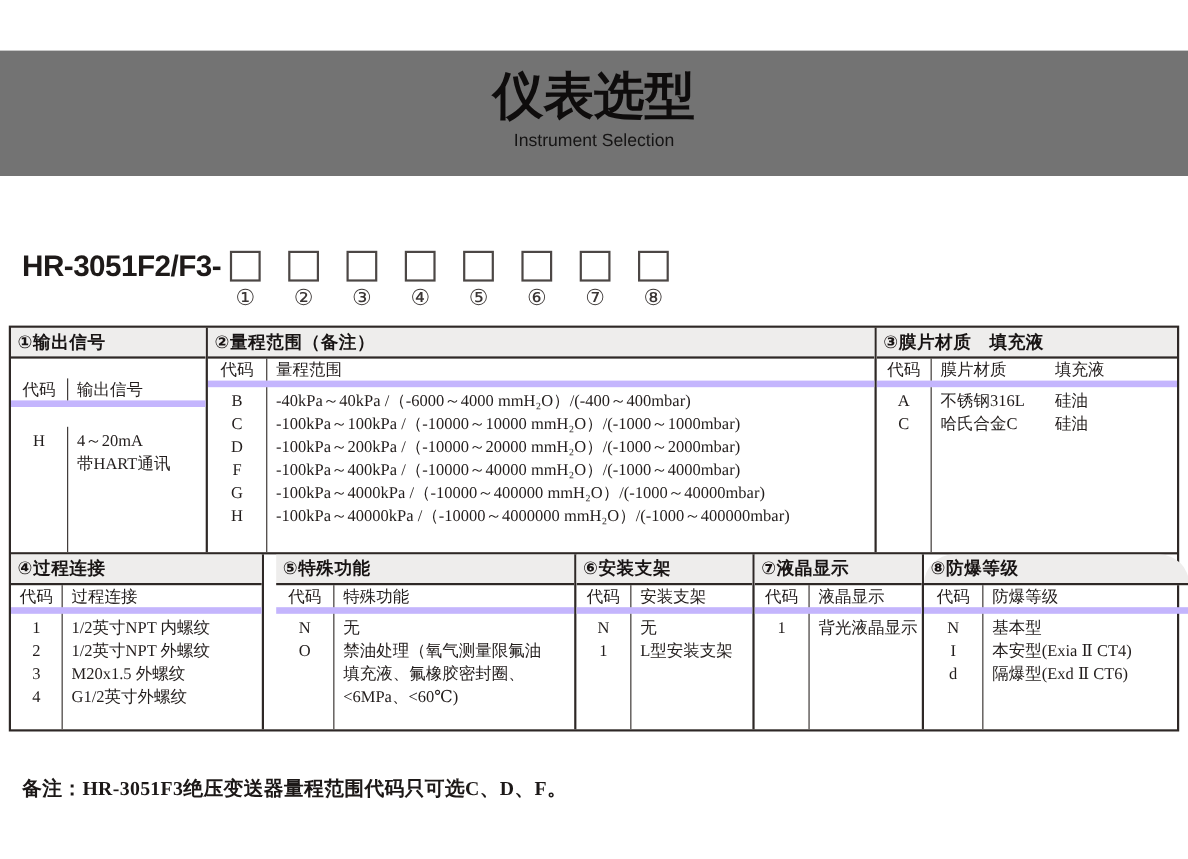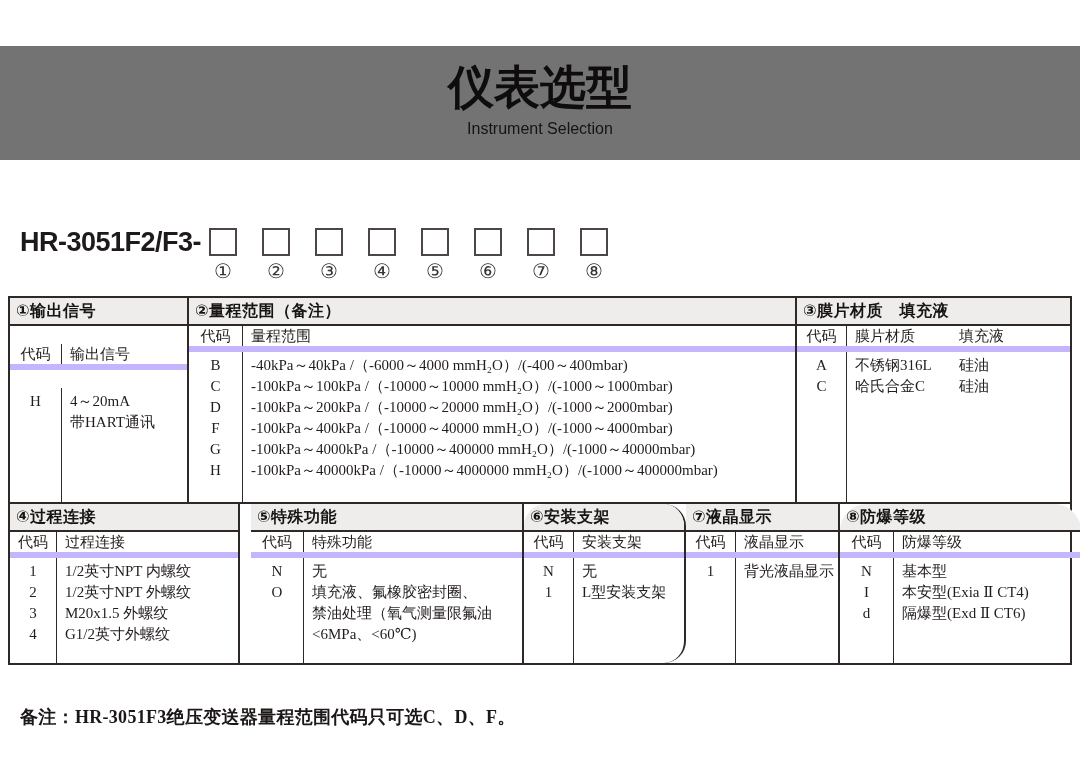--- a/index.html
+++ b/index.html
@@ -185,27 +185,27 @@
           </div>
           <div class="sec-body">
             <div class="code-col" style="width: 53px;">
               <div class="ln">N</div>
               <div class="ln">O</div>
               <div class="ln"></div>
               <div class="ln"></div>
             </div>
             <div class="desc-col">
               <div class="ln">无</div>
+              <div class="ln">禁油处理（氧气测量限氟油</div>
               <div class="ln">填充液、氟橡胶密封圈、</div>
-              <div class="ln">禁油处理（氧气测量限氟油</div>
               <div class="ln">&lt;6MPa、&lt;60℃)</div>
             </div>
           </div>
         </div>
-        <div class="section" style="flex: 0 0 162px; border-radius: 22px;">
+        <div class="section" style="flex: 0 0 162px;">
           <div class="sec-title">⑥安装支架</div>
           <div class="sec-sub">
             <div class="code-cell" style="width: 50px;">代码</div>
             <div class="desc-cell">安装支架</div>
           </div>
           <div class="sec-body">
             <div class="code-col" style="width: 50px;">
               <div class="ln">N</div>
               <div class="ln">1</div>
             </div>

